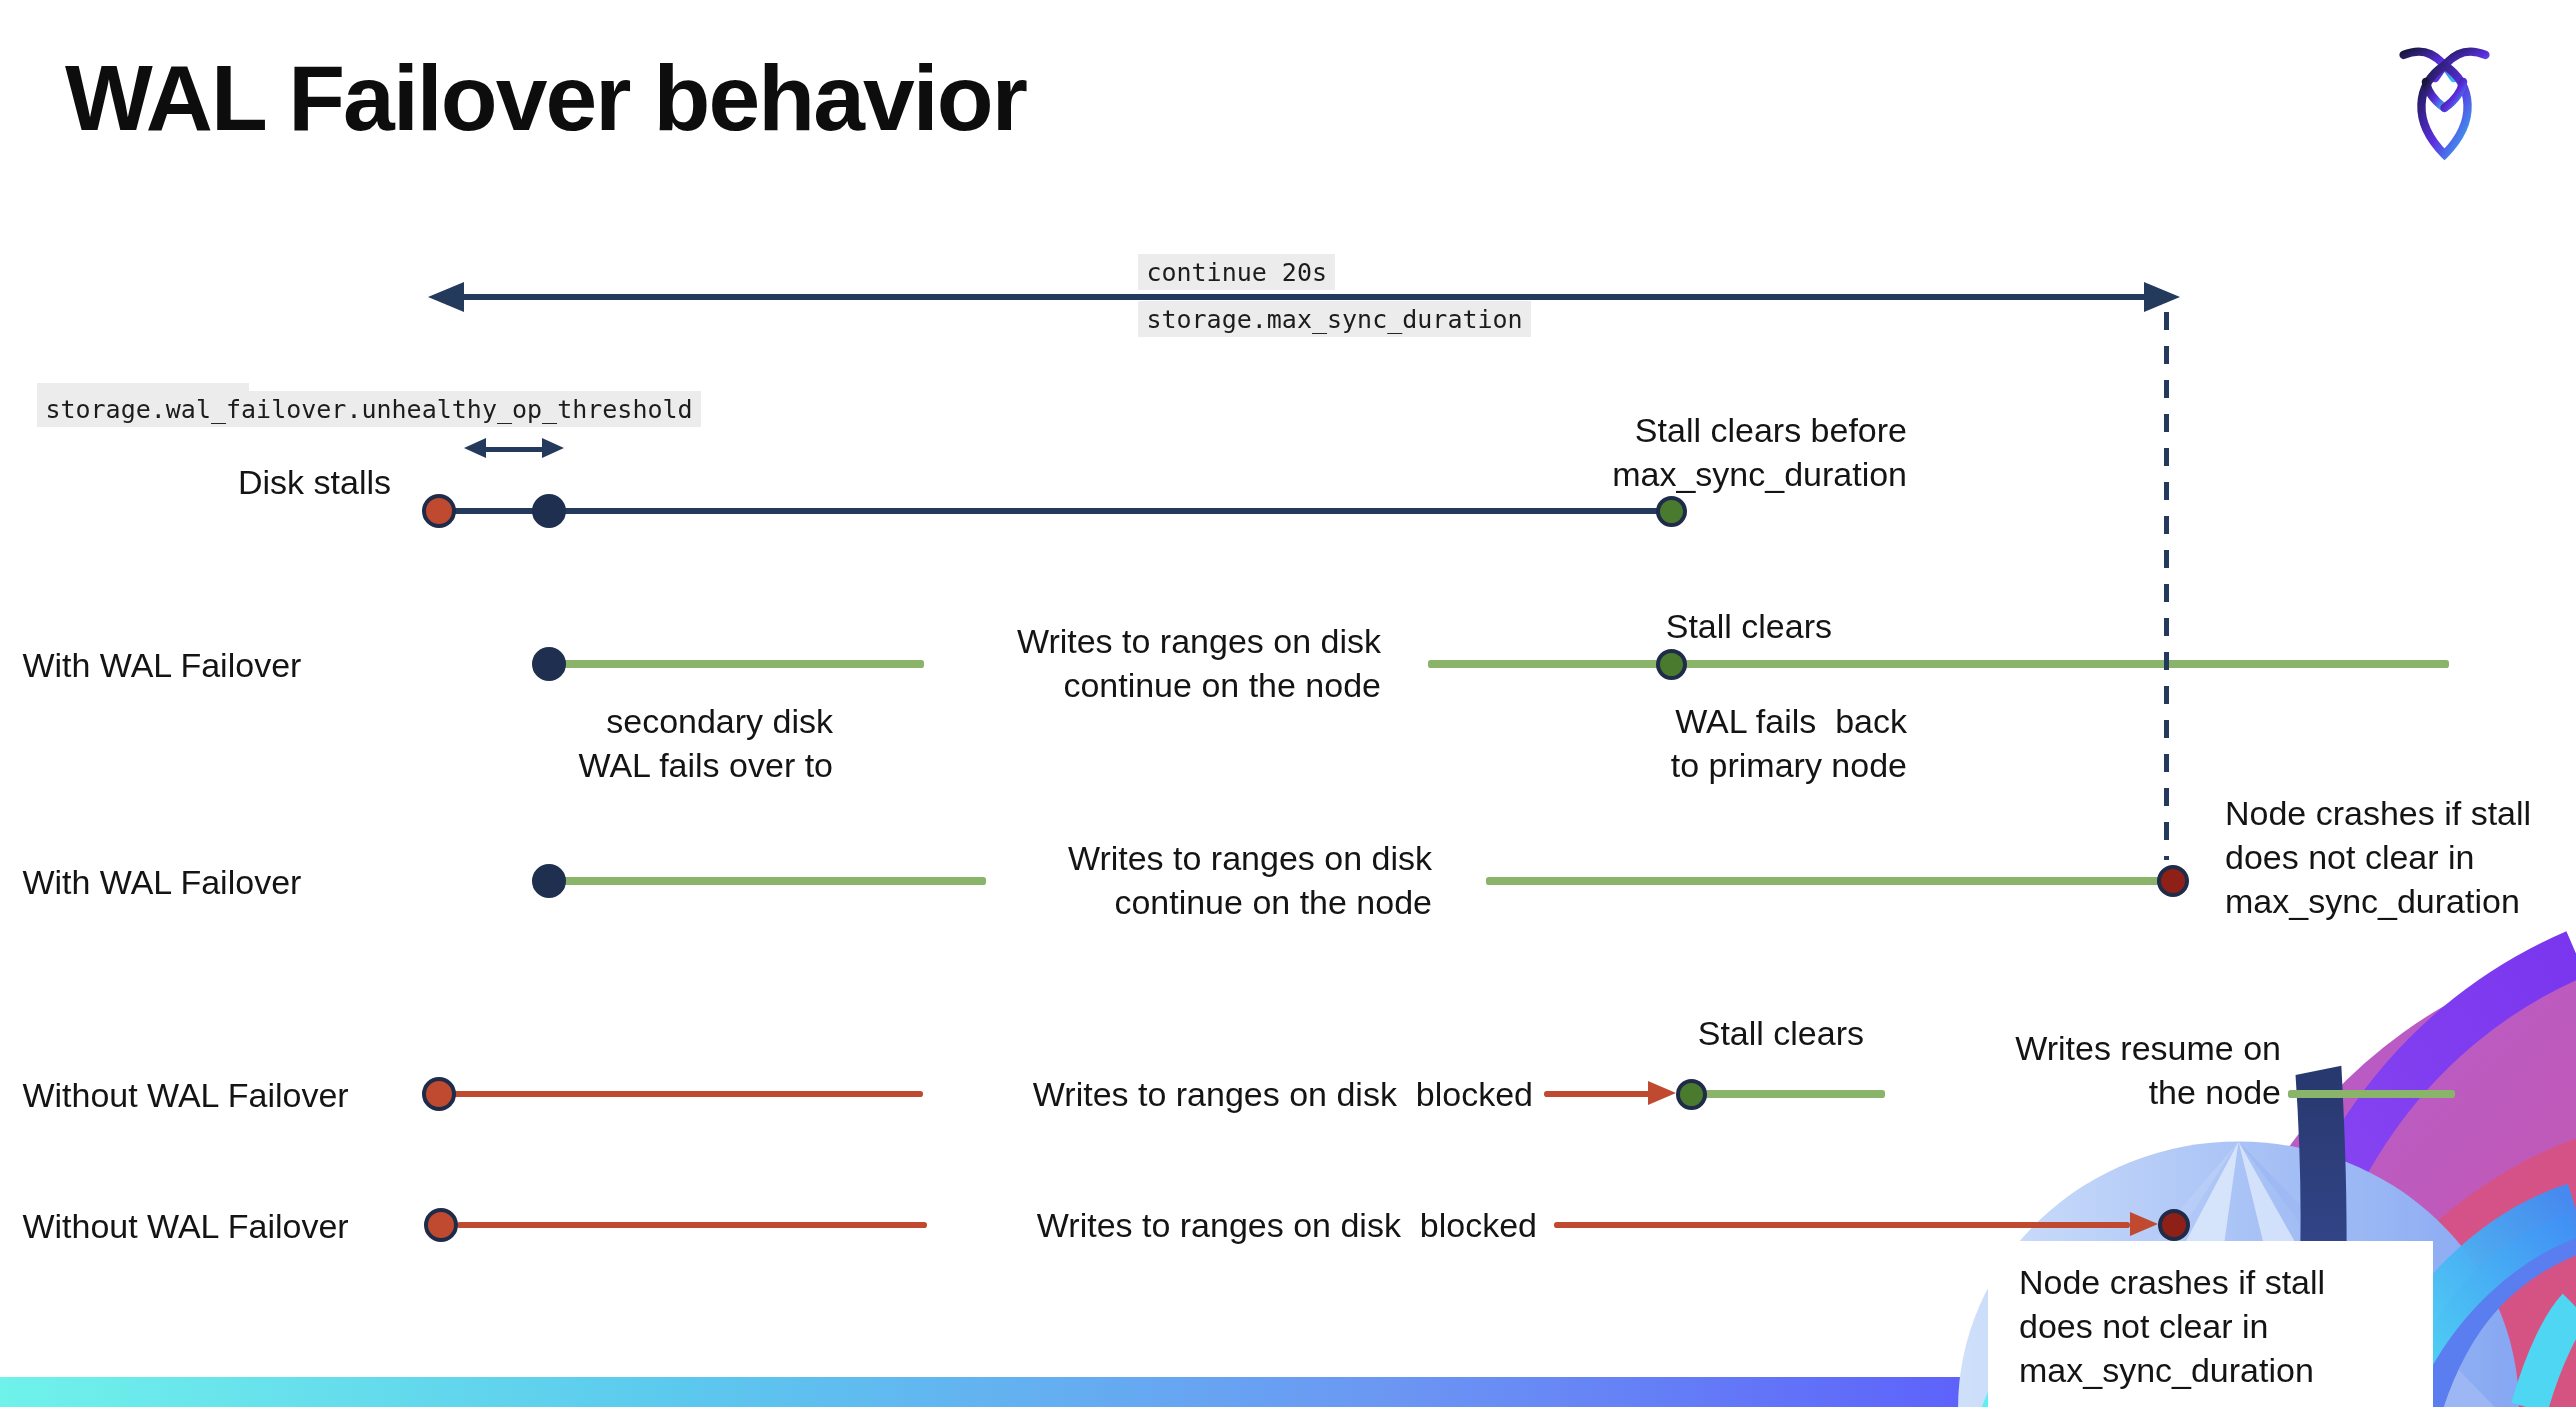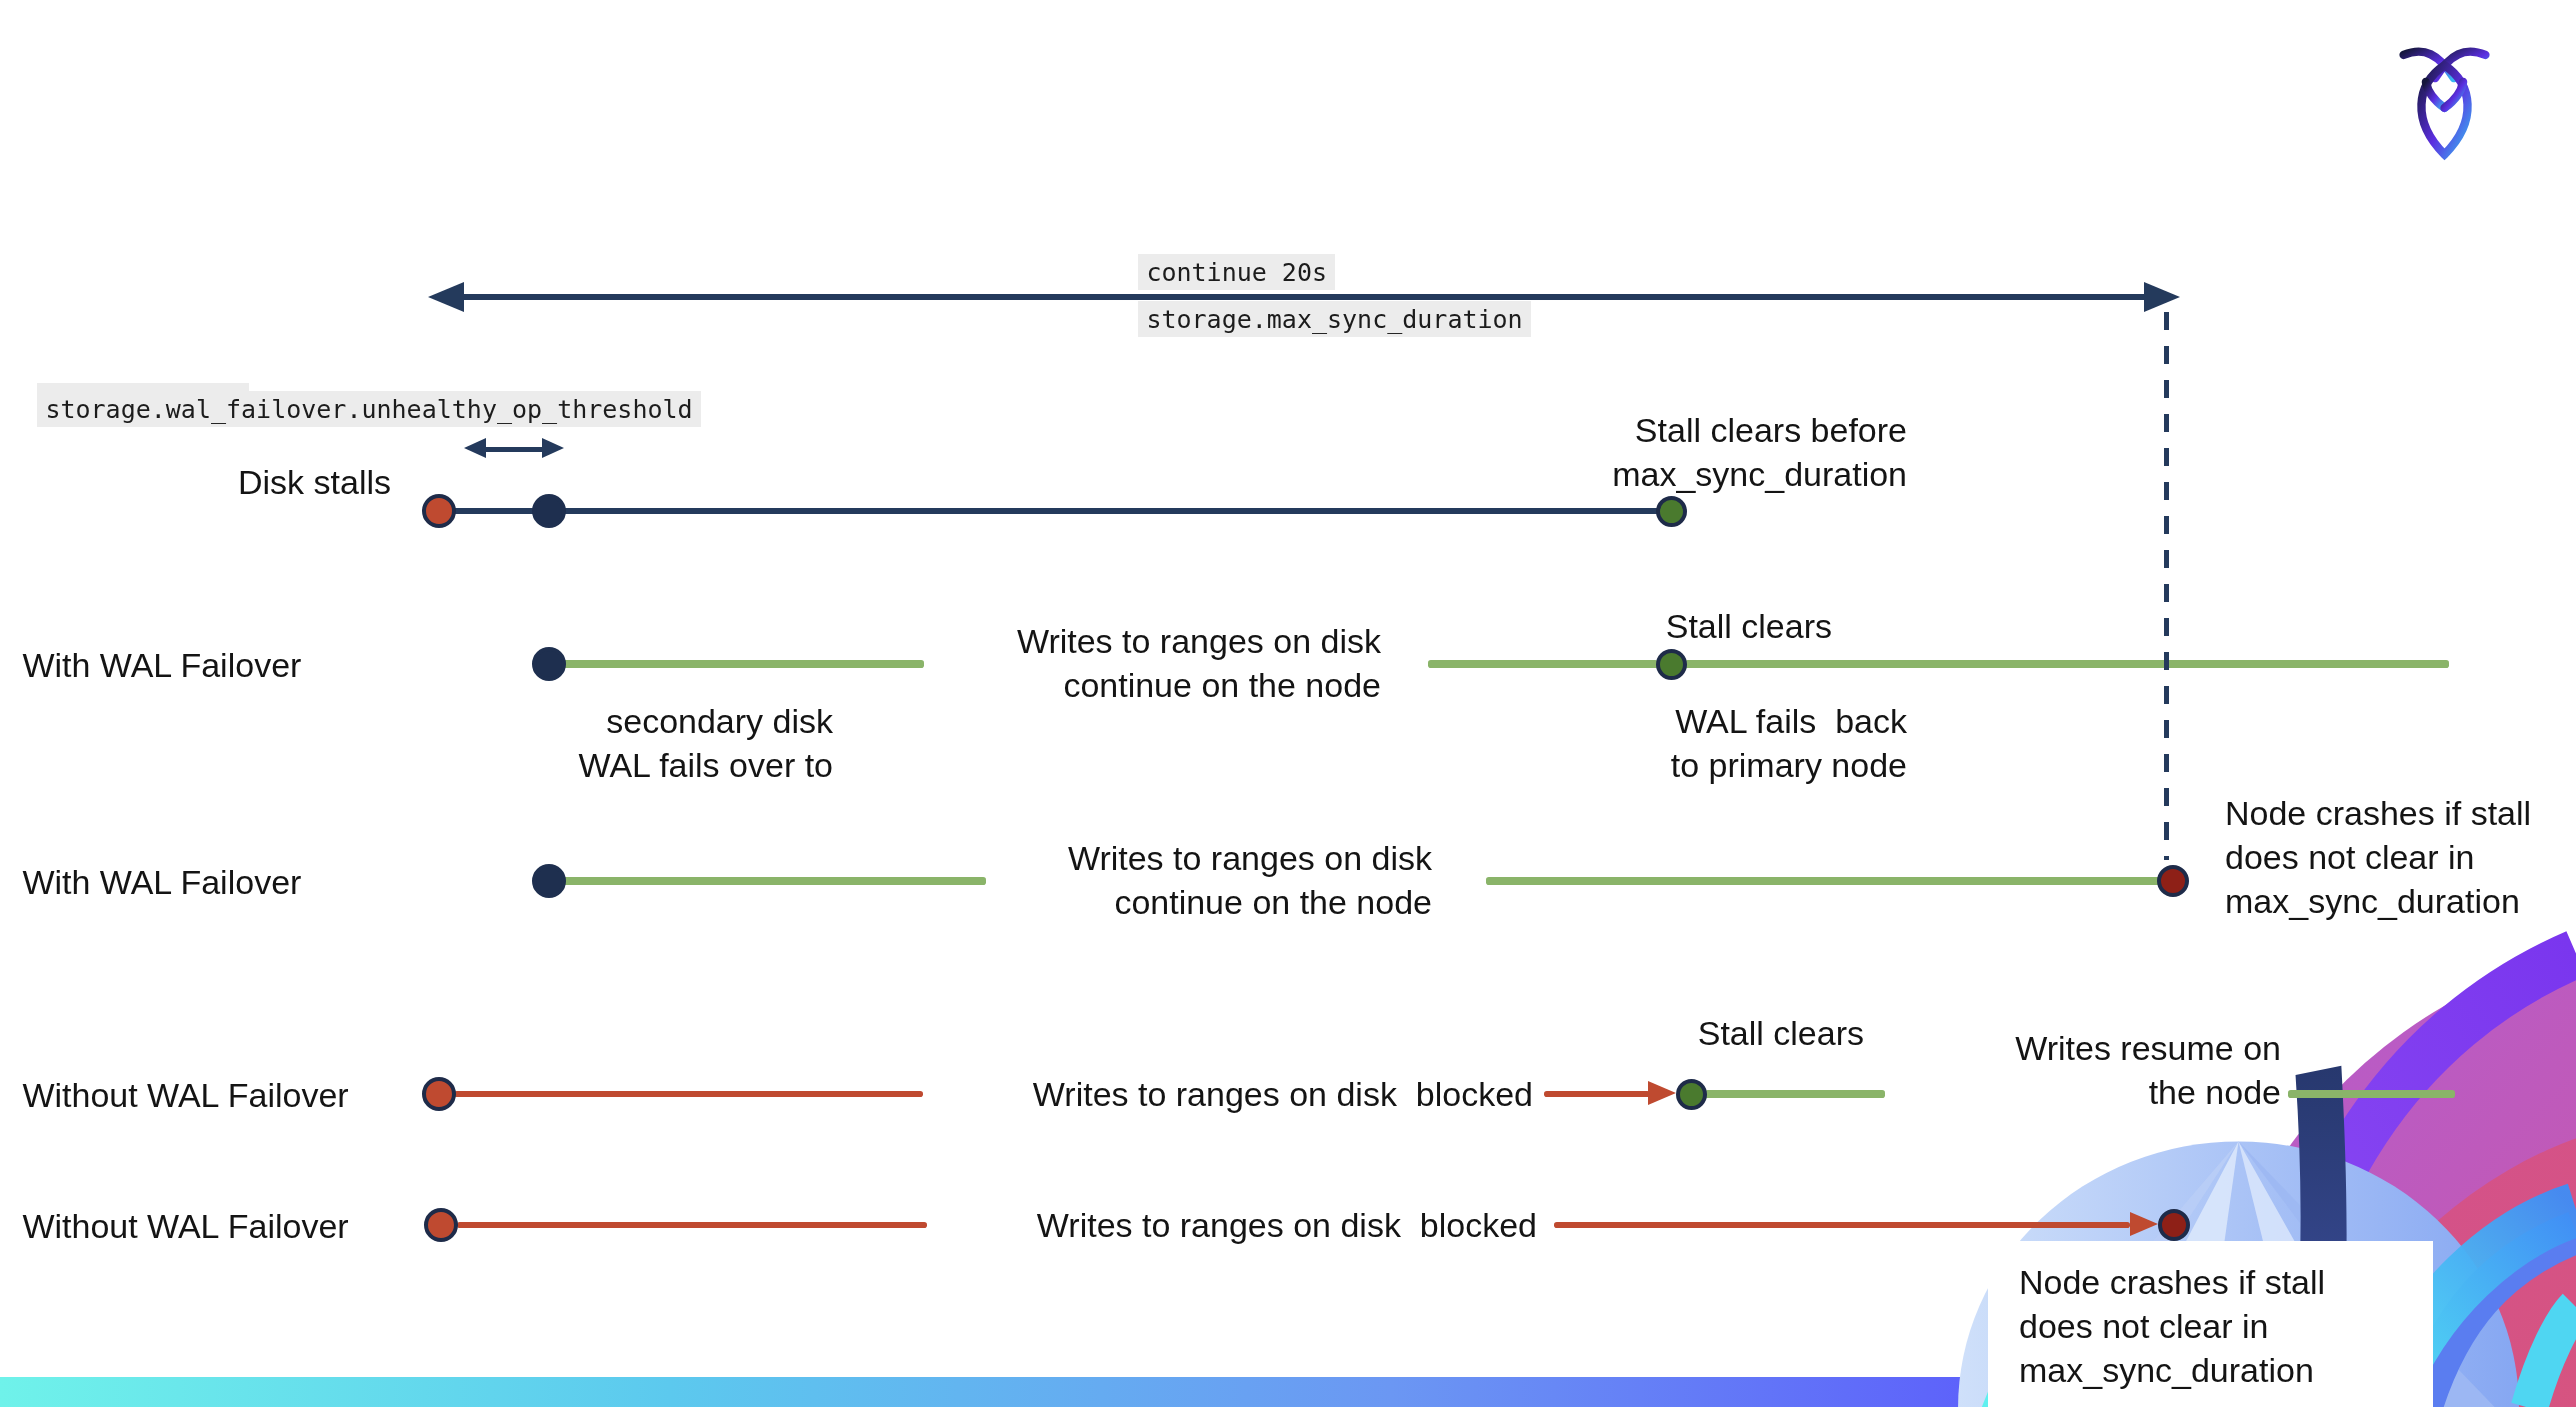--- a/index.html
+++ b/index.html
@@ -75,20 +75,21 @@
     <path d="M 545 271 L 395 556 L 505 556 Z" fill="#dde9fc" opacity="0.85"></path>
     <path d="M 545 271 L 615 556 L 705 556 Z" fill="#dde9fc" opacity="0.8"></path>
     <path d="M 545 271 L 760 556 L 820 556 Z" fill="#9db8f3" opacity="0.9"></path>
     <path d="M 655 190 C 662 320 664 430 652 556 L 600 556 C 614 430 614 320 606 200 Z" fill="url(#gStem)"></path>
     <path d="M 740 556 C 770 460 822 400 906 368" stroke="#5a7df0" stroke-width="46" fill="none"></path>
     <path d="M 700 556 C 742 440 830 368 906 344" stroke="url(#gCyan)" stroke-width="58" fill="none" opacity="0.95"></path>
     <path d="M 856 556 C 872 500 892 462 906 448" stroke="#4fd6f2" stroke-width="40" fill="none"></path>
     <path d="M 296 492 L 332 556 L 270 556 Z" fill="#5ef0ef"></path>
   </svg>
 
+  <div class="title">WAL Failover behavior</div>
 
   <svg class="logo" viewBox="0 0 100 132">
     <defs>
       <linearGradient id="gLogo" x1="0" y1="0" x2="1" y2="1">
         <stop offset="0" stop-color="#16173d"></stop>
         <stop offset="0.55" stop-color="#5b2ee0"></stop>
         <stop offset="1" stop-color="#38b6f2"></stop>
       </linearGradient>
     </defs>
     <g stroke="url(#gLogo)" stroke-width="9" fill="none" stroke-linecap="round">

